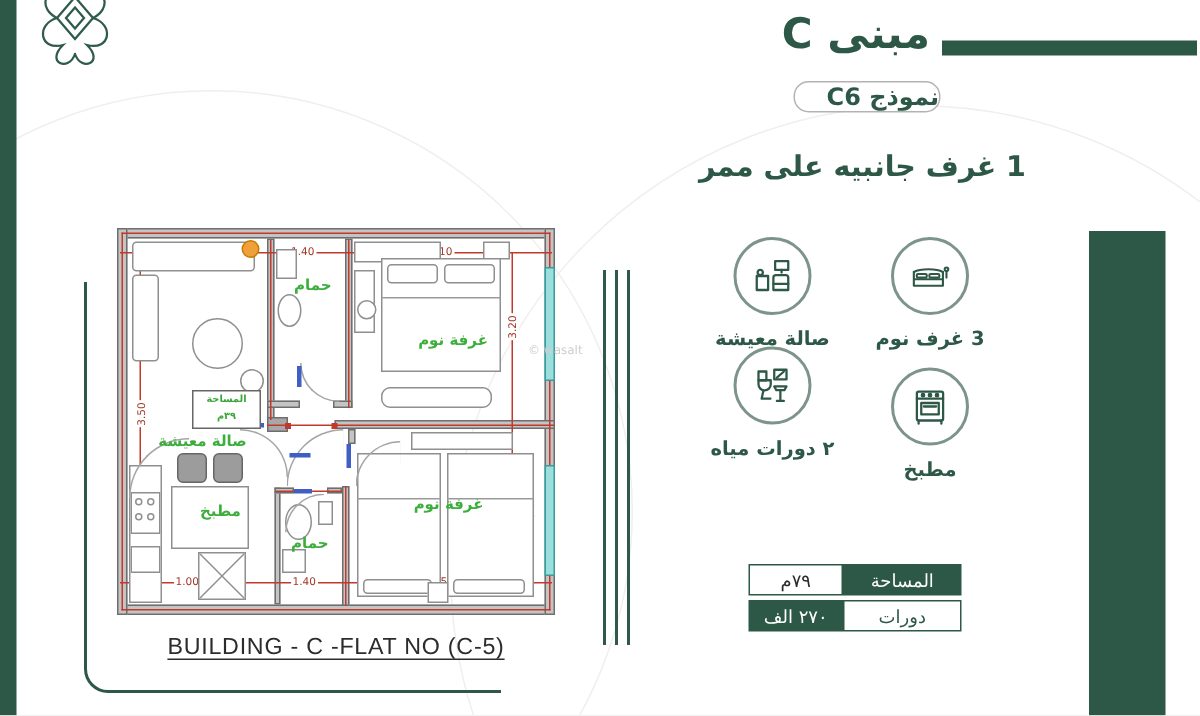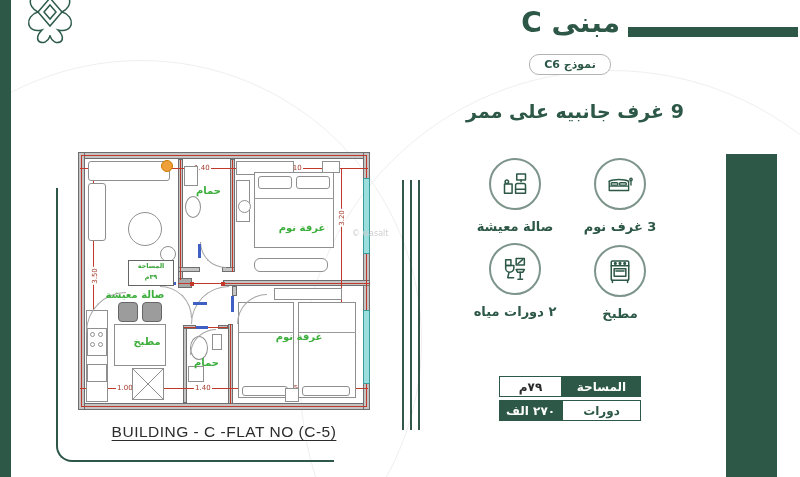--- a/index.html
+++ b/index.html
@@ -15,36 +15,36 @@
   
   .logo-text{position:absolute;left:84px;top:2px;font-family:"Liberation Serif","DejaVu Serif",serif;
              color:#35604f;font-size:20px;line-height:1.15;letter-spacing:2px;}
   .logo-ornament{position:absolute;left:20px;top:-10px;}
 
   
   .title{position:absolute;left:470px;top:6px;width:150px;text-align:right;direction:rtl;
          font-size:28px;font-weight:bold;color:#2d5847;}
   .title-bar{position:absolute;left:628px;top:27px;width:170px;height:10px;background:#2d5847;}
   .model-badge{position:absolute;left:529px;top:54px;width:80px;height:19px;border:1.5px solid #b3b3b3;
-               border-radius:10px;font-size:11px;font-weight:bold;color:#2d5847;text-align:center;
-               line-height:19px;direction:rtl;background:#fff;}
+               border-radius:10px;font-size:16px;font-weight:bold;color:#2d5847;
+               line-height:19px;direction:rtl;background:#fff;padding-left:16px;}
   .subtitle{position:absolute;left:455px;top:100px;width:240px;text-align:center;direction:rtl;
             font-size:19px;font-weight:bold;color:#2d5847;}
 
   
   .feature{position:absolute;width:110px;display:flex;flex-direction:column;align-items:center;}
   .fcircle{width:48px;height:48px;border:2px solid #7d948a;border-radius:50%;display:flex;
            align-items:center;justify-content:center;background:#fff;}
   .fcircle svg{stroke:#2d5847;fill:none;stroke-width:1.3;stroke-linecap:round;stroke-linejoin:round;}
   .flabel{margin-top:9px;font-size:13px;font-weight:bold;color:#2d5847;direction:rtl;white-space:nowrap;}
 
   
   .specs{position:absolute;left:499px;top:376px;width:142px;display:flex;flex-direction:column;gap:3px;}
   .srow{display:flex;direction:rtl;height:21px;}
-  .scell{display:flex;align-items:center;justify-content:center;font-size:12px;font-weight:bold;
+  .scell{display:flex;align-items:center;justify-content:center;font-size:12px;font-weight:normal;
          box-sizing:border-box;direction:rtl;}
   .s-label{width:79px;}
   .s-value{width:63px;}
   .green-cell{background:#2d5847;color:#ffffff;}
   .white-cell{background:#ffffff;color:#2a2a2a;border:1.5px solid #2d5847;}
   .white-cell.glabel{color:#2d5847;}
 
   
   .plan-frame{position:absolute;left:56px;top:188px;width:276px;height:272px;
               border-left:2px solid #2d5847;border-bottom:2px solid #2d5847;
@@ -94,21 +94,21 @@
       <path d="M18 22 C4 26 6 44 22 40 C10 52 26 58 30 46"></path>
       <path d="M42 22 C56 26 54 44 38 40 C50 52 34 58 30 46"></path>
     </svg>
   </div>
   <div class="logo-text">
   </div>
 
   <div class="title">مبنى C</div>
   <div class="title-bar"></div>
   <div class="model-badge">نموذج C6</div>
-  <div class="subtitle">9 غرف جانبيه على ممر</div>
+  <div class="subtitle">1 غرف جانبيه على ممر</div>
 
   <div class="feature" style="left:565px;top:158px;">
     <div class="fcircle">
       <svg width="28" height="28" viewBox="0 0 26 24">
         <path d="M3 18 v-8.5 M21 18 v-8.5 M3 18 h18 M3 14 h18"></path>
         <path d="M3 9.5 c4-2.2 14-2.2 18 0"></path>
         <rect x="4.8" y="10.8" width="6.2" height="2.2" rx="0.8"></rect>
         <rect x="12.6" y="10.8" width="6.2" height="2.2" rx="0.8"></rect>
         <line x1="23.2" y1="13" x2="23.2" y2="9.2"></line>
         <circle cx="23.2" cy="7.8" r="1.1"></circle>
@@ -141,21 +141,21 @@
           <circle cx="16" cy="5.5" r="0.7"></circle>
         <rect x="7" y="10" width="10" height="6.5"></rect>
         <line x1="8.5" y1="12" x2="15.5" y2="12"></line>
         <line x1="5.5" y1="20" x2="5.5" y2="21.8"></line>
           <line x1="18.5" y1="20" x2="18.5" y2="21.8"></line>
       </svg>
     </div>
     <div class="flabel">مطبخ</div>
   </div>
 
-  <div class="feature" style="left:460px;top:243px;text-align:right;">
+  <div class="feature" style="left:460px;top:231px;text-align:right;">
     <div class="fcircle">
       <svg width="28" height="28" viewBox="0 0 24 24">
         <rect x="13" y="3" width="7" height="5.5"></rect>
         <path d="M14.5 7.5 l4 -3.5"></path>
         <path d="M13 12.5 h7 l-1.2 2.2 h-4.6 z"></path>
         <line x1="16.5" y1="14.7" x2="16.5" y2="20"></line>
         <path d="M14.5 20.8 h4"></path>
         <rect x="4" y="4" width="4.5" height="5"></rect>
         <path d="M4 9 h7 v2.3 a3.5 3.5 0 0 1 -7 0 z"></path>
         <path d="M6.8 15 l-1 4.5 h5"></path>

